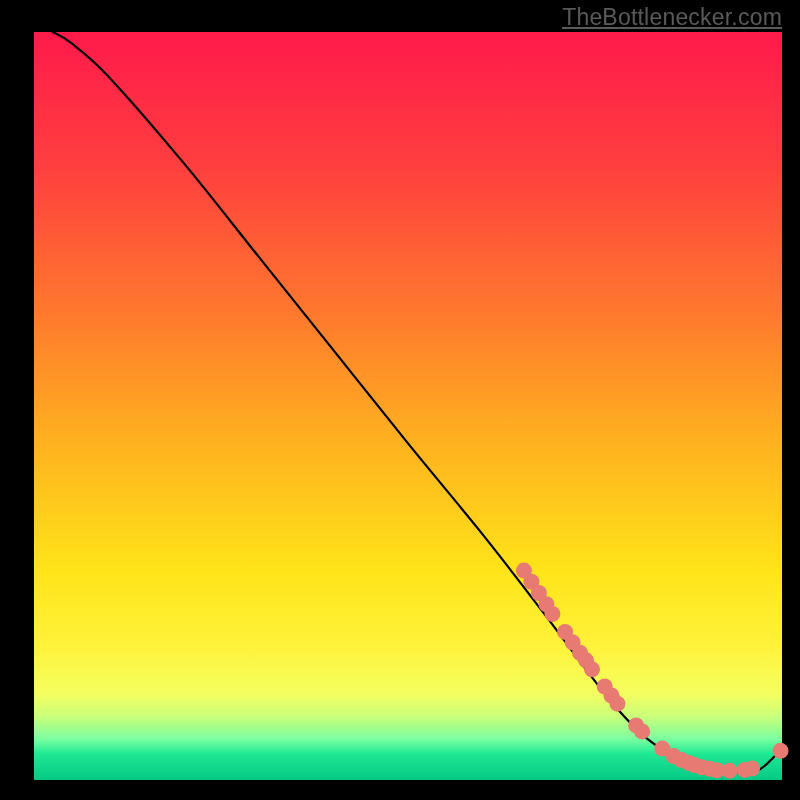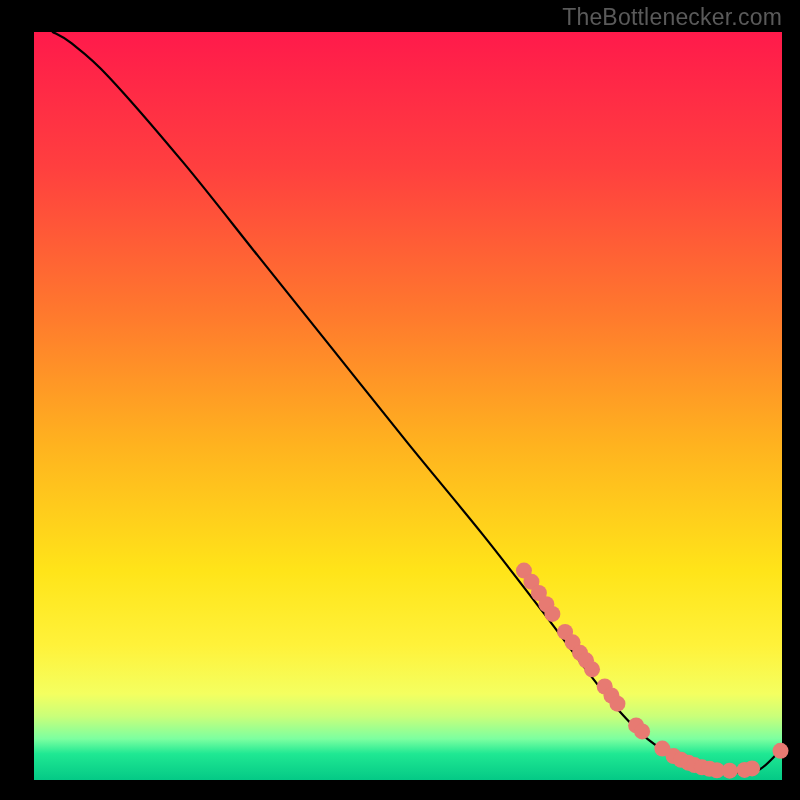--- a/index.html
+++ b/index.html
@@ -19,20 +19,21 @@
   .watermark {
     position: absolute;
     top: 4px;
     right: 18px;
     color: #5a5a5a;
     font-size: 23px;
     font-weight: 400;
     letter-spacing: 0.2px;
     z-index: 5;
     user-select: none;
+    text-decoration: underline;
   }
   svg {
     position: absolute;
     top: 0;
     left: 0;
   }
 </style>
 </head>
 <body>
 

